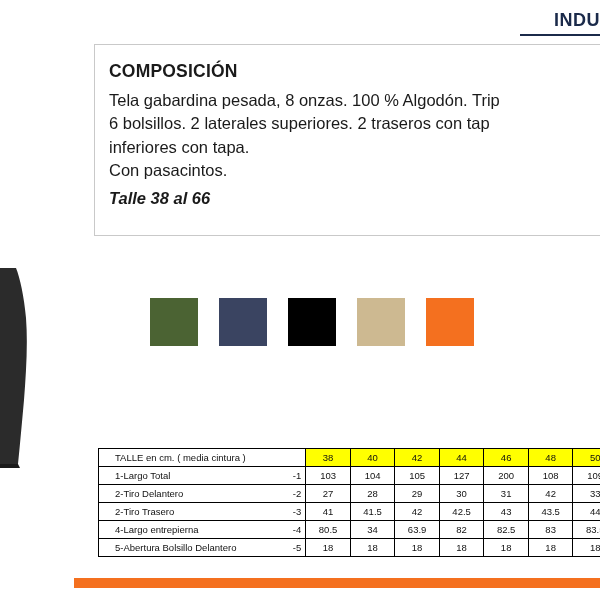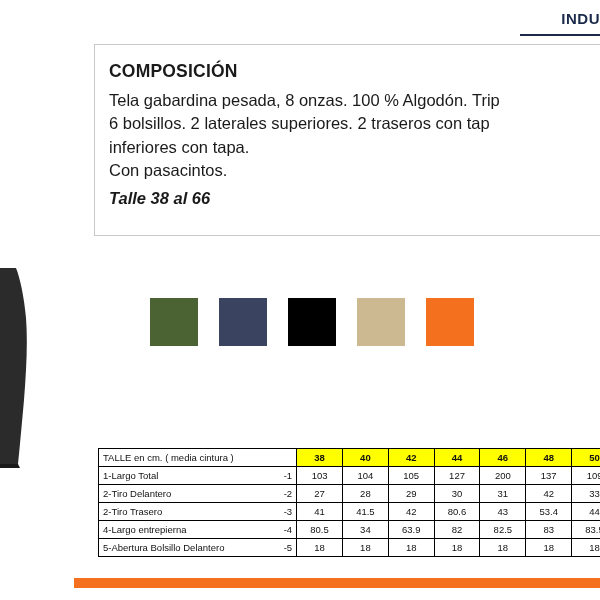--- a/index.html
+++ b/index.html
@@ -13,21 +13,21 @@
     font-family: "Liberation Sans", sans-serif;
     position: relative;
     overflow: hidden;
   }
 
   
   .header-title {
     position: absolute;
     top: 10px;
     right: 0px;
-    font-size: 15px;
+    font-size: 18px;
     font-weight: bold;
     color: #1b2a4a;
     letter-spacing: 0.5px;
     white-space: nowrap;
   }
   .header-rule {
     position: absolute;
     top: 34px;
     left: 520px;
     width: 120px;
@@ -110,38 +110,38 @@
   table.size-table td {
     border: 1px solid #000;
     padding: 1px 3px;
     height: 15px;
     text-align: center;
     white-space: nowrap;
   }
   table.size-table td.label {
     text-align: left;
     width: 168px;
-    padding-left: 4px;
+    padding-left: 16px;
   }
   table.size-table td.neg {
     width: 22px;
     text-align: right;
     padding-right: 4px;
     border-left: none;
     border-right: 1px solid #000;
   }
   table.size-table td.labelcell {
     border-right: none;
   }
   table.size-table td.val {
     width: 42px;
   }
   td.hdr-size {
     background: #ffff00;
-    font-weight: bold;
+    font-weight: normal;
   }
   td.hdr-title {
     text-align: left;
     padding-left: 4px;
   }
 
   
   .bottom-bar {
     position: absolute;
     left: 74px;
@@ -196,43 +196,43 @@
           <td class="val hdr-size">50</td>
         </tr>
         <tr>
           <td class="label labelcell">1-Largo Total</td>
           <td class="neg">-1</td>
           <td class="val">103</td>
           <td class="val">104</td>
           <td class="val">105</td>
           <td class="val">127</td>
           <td class="val">200</td>
-          <td class="val">137</td>
+          <td class="val">108</td>
           <td class="val">109</td>
         </tr>
         <tr>
           <td class="label labelcell">2-Tiro Delantero</td>
           <td class="neg">-2</td>
           <td class="val">27</td>
           <td class="val">28</td>
           <td class="val">29</td>
           <td class="val">30</td>
           <td class="val">31</td>
           <td class="val">42</td>
           <td class="val">33</td>
         </tr>
         <tr>
           <td class="label labelcell">2-Tiro Trasero</td>
           <td class="neg">-3</td>
           <td class="val">41</td>
           <td class="val">41.5</td>
           <td class="val">42</td>
-          <td class="val">80.6</td>
+          <td class="val">42.5</td>
           <td class="val">43</td>
-          <td class="val">53.4</td>
+          <td class="val">43.5</td>
           <td class="val">44</td>
         </tr>
         <tr>
           <td class="label labelcell">4-Largo entrepierna</td>
           <td class="neg">-4</td>
           <td class="val">80.5</td>
           <td class="val">34</td>
           <td class="val">63.9</td>
           <td class="val">82</td>
           <td class="val">82.5</td>

